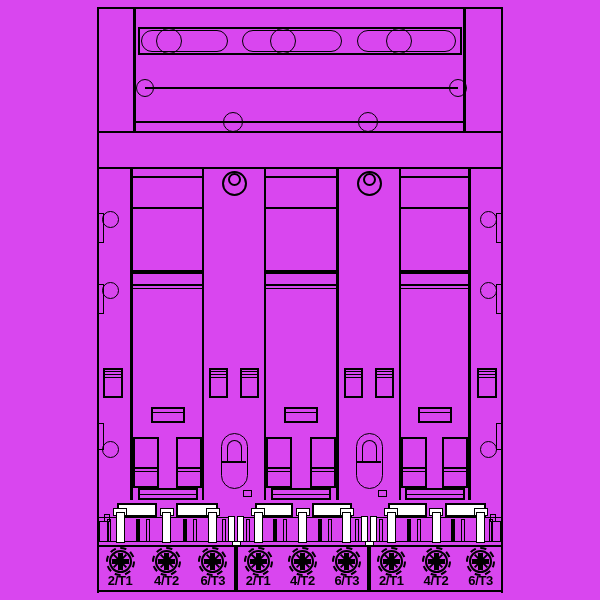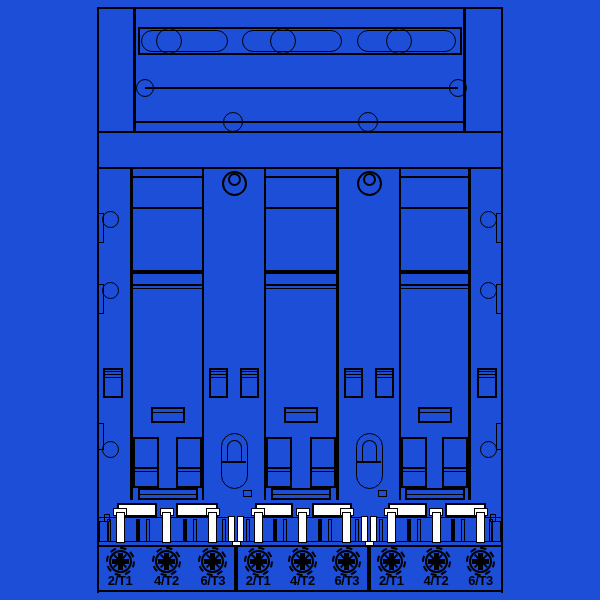--- a/index.html
+++ b/index.html
@@ -1,16 +1,16 @@
 <!DOCTYPE html>
 <html><head>
 <meta charset="utf-8">
 <style>
   html,body{margin:0;padding:0;background:#ffffff;}
-  #stage{position:relative;width:600px;height:600px;background:#1d4ed8;overflow:hidden;
+  #stage{position:relative;width:600px;height:600px;background:#d946ef;overflow:hidden;
          font-family:"Liberation Sans",sans-serif;}
   .abs{position:absolute;box-sizing:border-box;}
   .ln{background:#000;}
   .bx{border:2px solid #000;background:transparent;}
   .bx1{border:1.5px solid #000;background:transparent;}
   .bxt{border:1px solid #000;background:transparent;}
   .w{background:#fff;}
   .ci{border:2px solid #000;border-radius:50%;background:transparent;}
   .ci1{border:1.5px solid #000;border-radius:50%;background:transparent;}
   .dash{border:2px dashed #000;border-radius:50%;background:transparent;}

